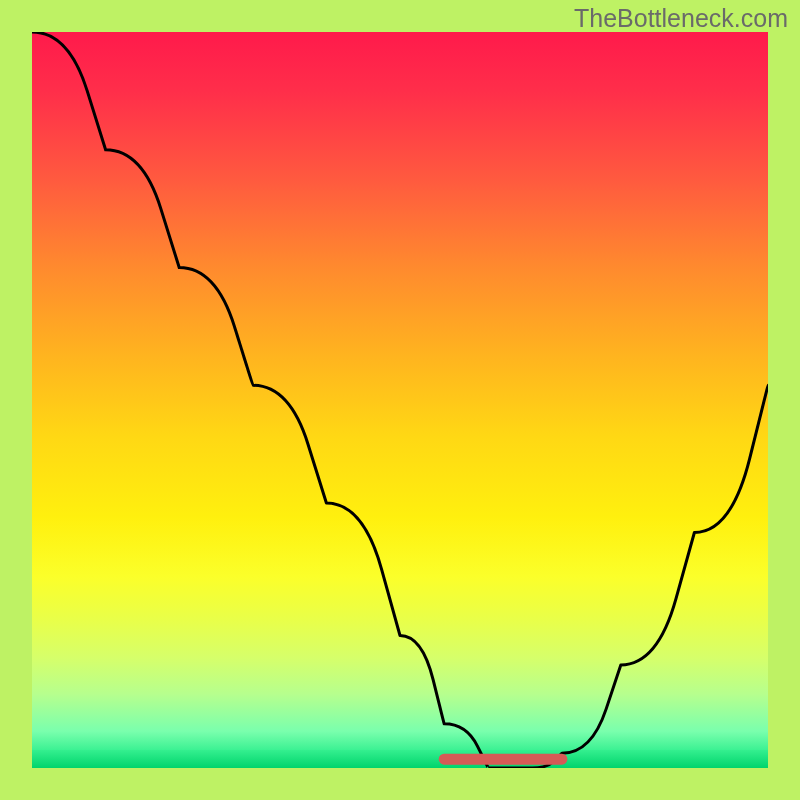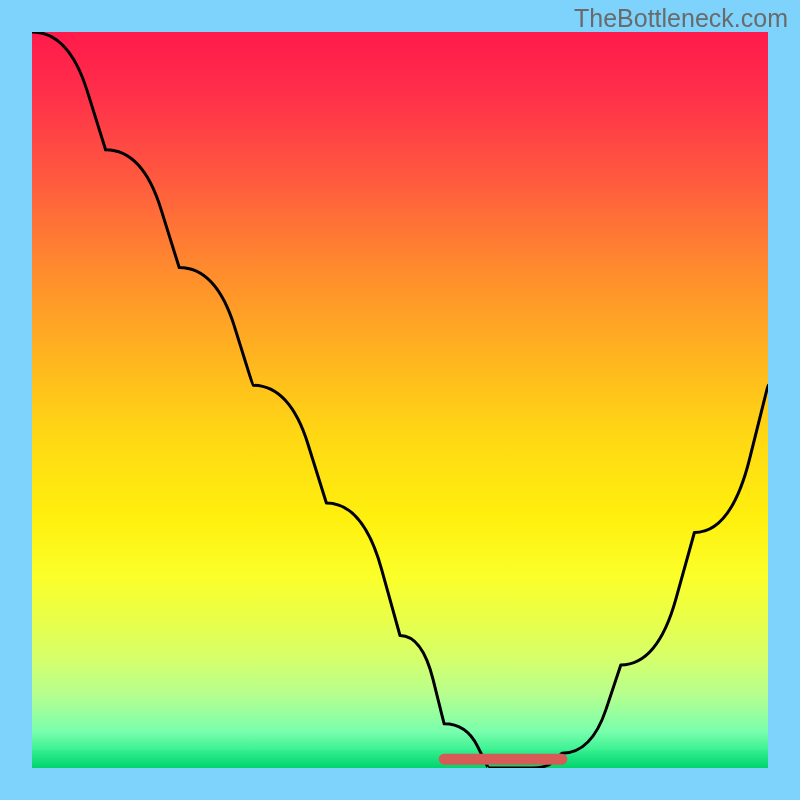--- a/index.html
+++ b/index.html
@@ -8,21 +8,21 @@
     width: 800px;
     height: 800px;
     overflow: hidden;
     background: #000;
     font-family: Arial, Helvetica, sans-serif;
   }
   .frame {
     position: relative;
     width: 800px;
     height: 800px;
-    background: #7dd3fc;
+    background: #bef264;
   }
   .watermark {
     position: absolute;
     top: 4px;
     right: 12px;
     color: #6a6a6a;
     font-size: 25px;
     font-weight: 400;
     letter-spacing: 0px;
     z-index: 20;

